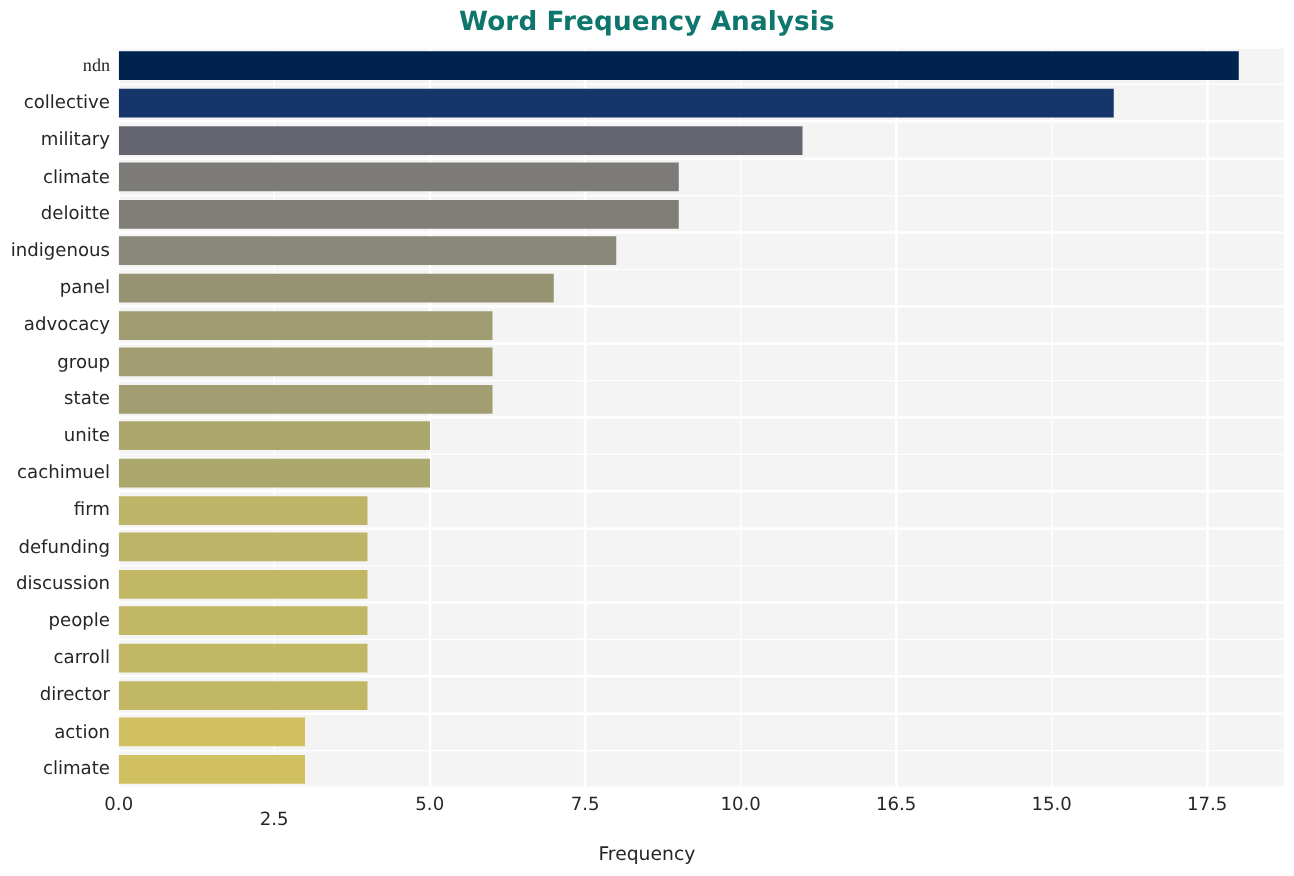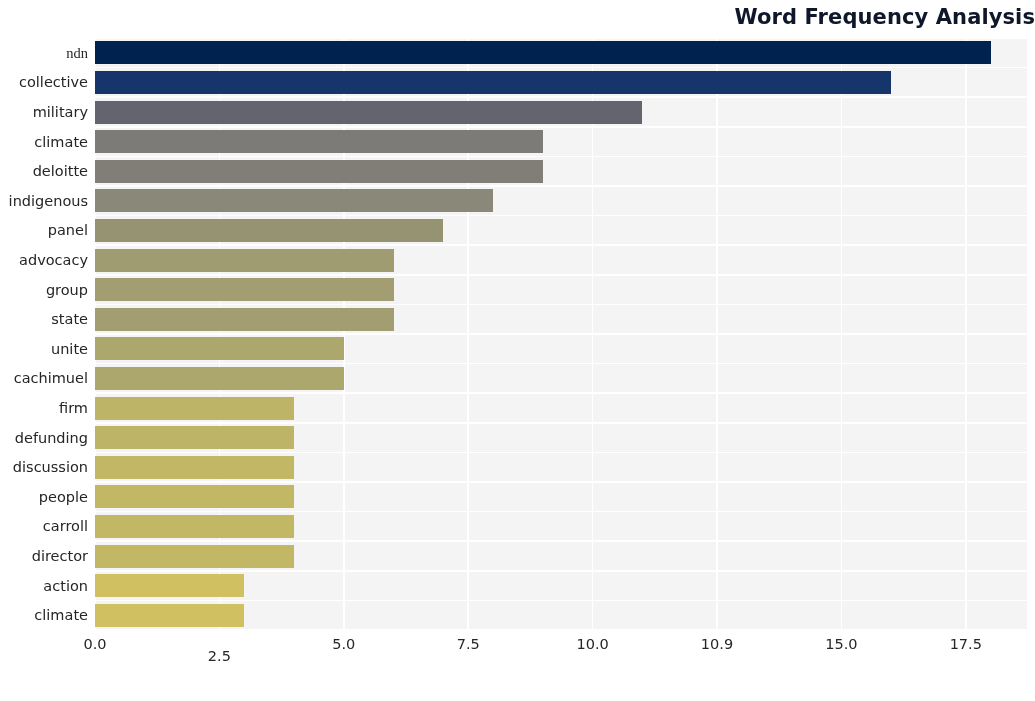--- a/index.html
+++ b/index.html
@@ -17,24 +17,24 @@
     position: relative;
     width: 1035px;
     height: 701px;
     background: #ffffff;
   }
   #chart-title {
     position: absolute;
     top: 5px;
     left: 0;
     width: 1035px;
-    text-align: right;
+    text-align: center;
     font-size: 21px;
     font-weight: bold;
-    color: #0f172a;
+    color: #0f766e;
     letter-spacing: 0.1px;
   }
   
   #plot-area {
     position: absolute;
     left: 95px;
     top: 38px;
     width: 932px;
     height: 592px;
     background: #f4f4f4;
@@ -184,19 +184,20 @@
       <div class="y-label" style="top: 539.6px;">action</div>
       <div class="y-label" style="top: 569.2px;">climate</div>
     </div>
 
   <div id="x-labels">
       <div class="x-label" style="left: 95px;">0.0</div>
       <div class="x-label" style="left: 219.399px; margin-top: 12px;">2.5</div>
       <div class="x-label" style="left: 343.799px;">5.0</div>
       <div class="x-label" style="left: 468.198px;">7.5</div>
       <div class="x-label" style="left: 592.597px;">10.0</div>
-      <div class="x-label" style="left: 716.997px;">10.9</div>
+      <div class="x-label" style="left: 716.997px;">16.5</div>
       <div class="x-label" style="left: 841.396px;">15.0</div>
       <div class="x-label" style="left: 965.796px;">17.5</div>
     </div>
 
+  <div id="x-axis-title">Frequency</div>
 
 </div>
 
 </body></html>

